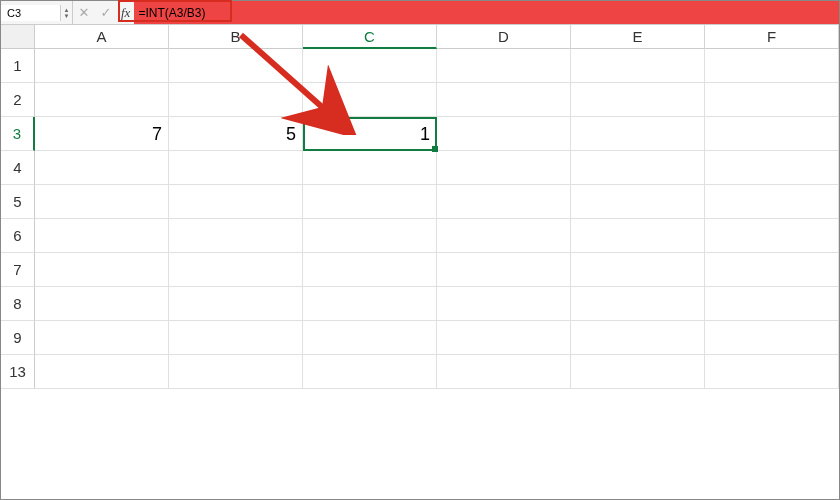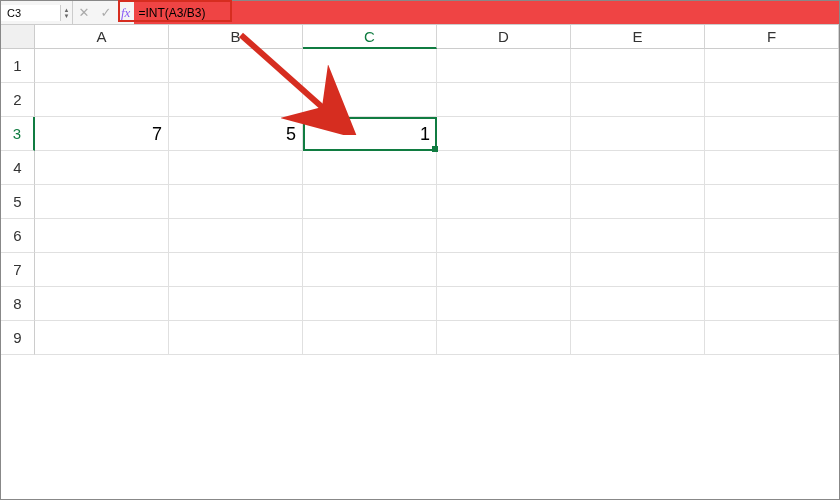--- a/index.html
+++ b/index.html
@@ -44,21 +44,21 @@
 .fb-btn {
   width: 22px;
   text-align: center;
   color: #aaa;
   font-size: 13px;
 }
 .fx-label {
   font-style: italic;
   font-family: 'Times New Roman', serif;
   font-size: 13px;
-  color: #8b5cf6;
+  color: #404040;
   padding: 0 4px;
 }
 .formula-input {
   flex: 1;
   padding: 2px 4px;
   font-size: 12px;
   background: #ef4444;
   height: 100%;
   display: flex;
   align-items: center;
@@ -253,20 +253,29 @@
       </div>
       <div class="row">
         <div class="row-header">9</div>
         <div class="cell"></div>
         <div class="cell"></div>
         <div class="cell"></div>
         <div class="cell"></div>
         <div class="cell"></div>
         <div class="cell"></div>
       </div>
+      <div class="row">
+        <div class="row-header">13</div>
+        <div class="cell"></div>
+        <div class="cell"></div>
+        <div class="cell"></div>
+        <div class="cell"></div>
+        <div class="cell"></div>
+        <div class="cell"></div>
+      </div>
     </div>
 
   <div class="cell-selected" style="left:302px; top:92px; width:134px; height:34px;">
     <div class="fill-handle"></div>
   </div>
 
   <svg class="arrow-annotation" style="left:220px; top:0px; width:140px; height:110px;">
     <defs>
       <marker id="ah" markerWidth="12" markerHeight="12" refX="6" refY="6" orient="auto">
         <path d="M0,0 L12,6 L0,12 L4,6 Z" fill="#d62d20"></path>

